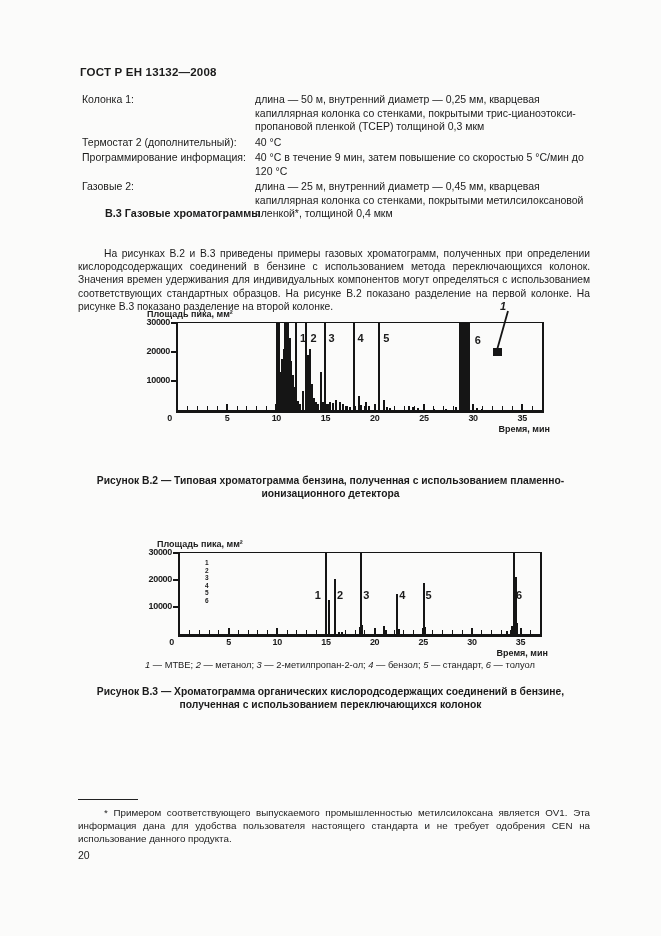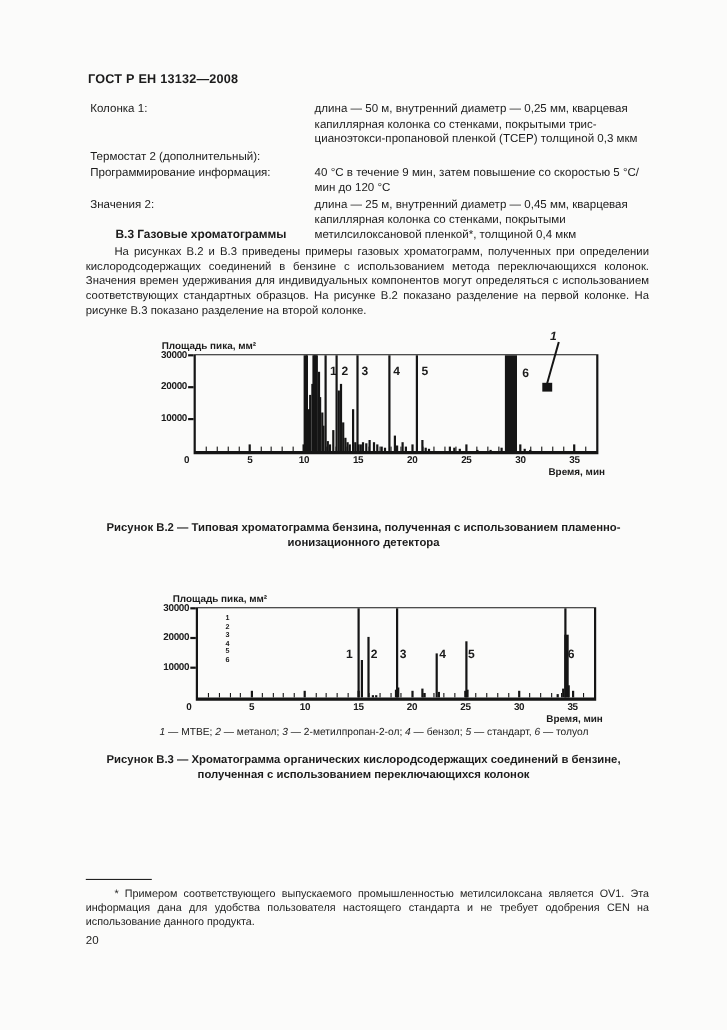--- a/index.html
+++ b/index.html
@@ -1,24 +1,24 @@
 <!DOCTYPE html>
 <html><head>
 <meta charset="utf-8">
 <style>
   html,body{margin:0;padding:0;background:#e9e9e9;}
   .page{position:relative;width:661px;height:936px;background:#fbfbfa;
         font-family:"Liberation Sans",sans-serif;color:#1b1b1b;overflow:hidden;margin:0 auto;}
   .hdr{position:absolute;font-weight:bold;font-size:11.5px;letter-spacing:0.2px;}
   .specs{position:absolute;font-size:10.5px;line-height:13.5px;}
-  .specrow{display:flex;margin-bottom:2px;gap:31px;}
+  .specrow{display:flex;margin-bottom:2px;}
   .speclabel{width:173px;flex:none;}
   .specval{flex:1;}
   .sechead{position:absolute;font-weight:bold;font-size:10.8px;}
-  .para{position:absolute;font-size:10.3px;line-height:13.2px;text-align:justify;text-indent:26px;}
+  .para{position:absolute;font-size:10.3px;line-height:13.2px;text-align:justify;text-indent:26px;margin-top:24px;}
   .chart{position:absolute;border:2px solid #151515;border-top-width:1.5px;border-bottom-width:3px;}
   .ticklab{position:absolute;font-size:9px;font-weight:bold;letter-spacing:-0.3px;}
   .pknum{position:absolute;font-size:11px;font-weight:bold;}
   .axtitle{position:absolute;font-size:9px;font-weight:bold;white-space:nowrap;}
   .innerlegend{position:absolute;font-size:6.5px;font-weight:bold;line-height:7.5px;white-space:pre-line;}
   .figlegend{position:absolute;font-size:9.3px;text-align:center;}
   .figlegend i{font-style:italic;}
   .figcap{position:absolute;font-weight:bold;font-size:10.3px;text-align:center;line-height:13px;}
   .fnrule{position:absolute;width:60px;border-top:1.5px solid #222;}
   .footnote{position:absolute;font-size:9.8px;line-height:13px;text-align:justify;text-indent:26px;}
@@ -33,27 +33,28 @@
 
   <div class="hdr" style="left:80px;top:66px;">ГОСТ Р ЕН 13132—2008</div>
 
   <div class="specs" style="left:82px;top:93px;width:512px;">
     <div class="specrow">
       <div class="speclabel">Колонка 1:</div>
       <div class="specval">длина — 50 м, внутренний диаметр — 0,25 мм, кварцевая капиллярная колонка со стенками, покрытыми трис-цианоэтокси-пропановой пленкой (ТСЕР) толщиной 0,3 мкм</div>
     </div>
     <div class="specrow">
       <div class="speclabel">Термостат 2 (дополнительный):</div>
+      <div class="specval">40 °С</div>
     </div>
     <div class="specrow">
       <div class="speclabel">Программирование информация:</div>
       <div class="specval">40 °С в течение 9 мин, затем повышение со скоростью 5 °С/мин до 120 °С</div>
     </div>
     <div class="specrow">
-      <div class="speclabel">Значения 2:</div>
+      <div class="speclabel">Газовые 2:</div>
       <div class="specval">длина — 25 м, внутренний диаметр — 0,45 мм, кварцевая капиллярная колонка со стенками, покрытыми метилсилоксановой пленкой*, толщиной 0,4 мкм</div>
     </div>
   </div>
 
   <div class="sechead" style="left:105px;top:207px;">В.3 Газовые хроматограммы</div>
 
   <div class="para" style="left:78px;top:223px;width:512px;">На рисунках В.2 и В.3 приведены примеры газовых хроматограмм, полученных при определении кислородсодержащих соединений в бензине с использованием метода переключающихся колонок. Значения времен удерживания для индивидуальных компонентов могут определяться с использованием соответствующих стандартных образцов. На рисунке В.2 показано разделение на первой колонке. На рисунке В.3 показано разделение на второй колонке.</div>
 
   <div class="chart" id="chart1" style="left:176px;top:322px;width:364px;height:87px;">
     <span class="axtitle" style="left:-31px;top:-14px;">Площадь пика, мм²</span>

